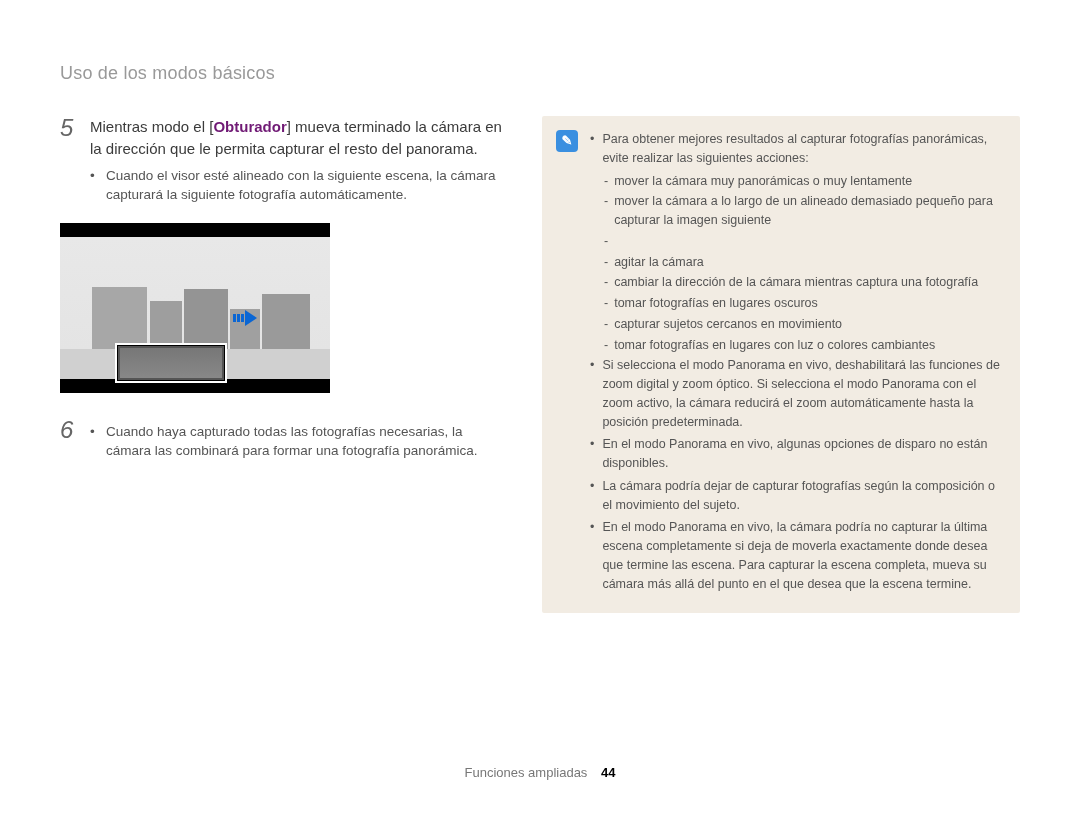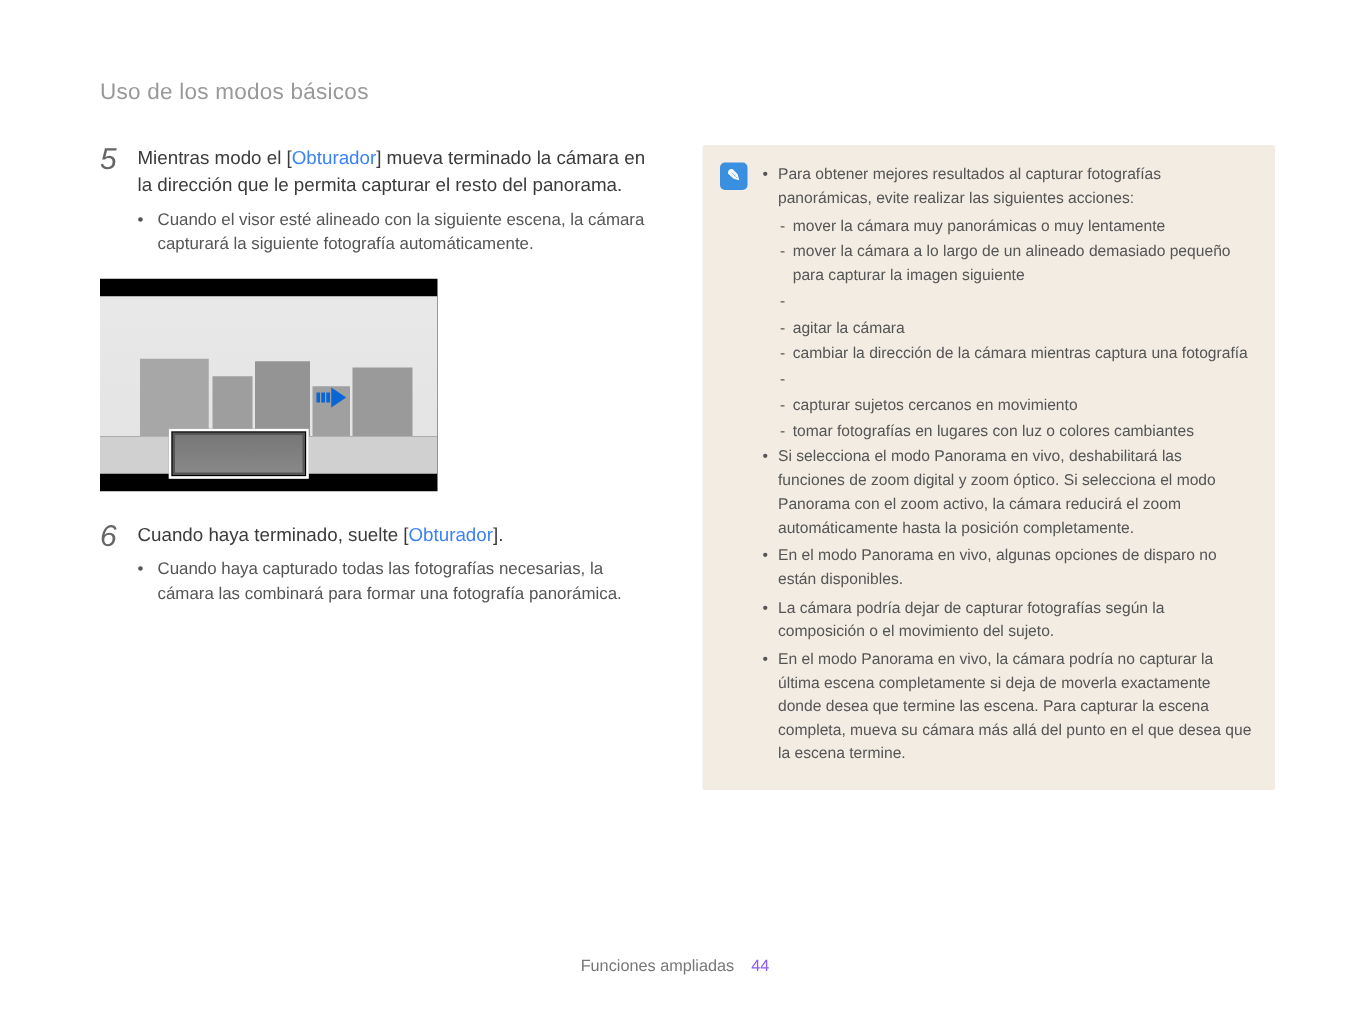--- a/index.html
+++ b/index.html
@@ -11,21 +11,21 @@
     font-family: Arial, Helvetica, sans-serif;
     color: #3b3b3b;
     font-size: 14px;
     line-height: 1.45;
   }
   .page {
     position: relative;
     width: 1080px;
     height: 815px;
     box-sizing: border-box;
-    padding: 60px 60px 40px 80px;
+    padding: 60px 60px 40px 60px;
   }
   .breadcrumb {
     font-size: 18px;
     font-weight: 300;
     color: #999;
     letter-spacing: 0.2px;
     margin-bottom: 30px;
   }
   .columns {
     display: flex;
@@ -152,24 +152,25 @@
     margin-bottom: 2px;
   }
   .footer {
     position: absolute;
     left: 0; right: 0; bottom: 32px;
     text-align: center;
     font-size: 13px;
     color: #777;
   }
   .footer .pnum {
-    color: #8b5cf6;
+    color: #000000;
     margin-left: 10px;
-  }
-  b { font-weight: normal; color:#3b82f6;margin-top:15px; }
+    font-weight: bold;
+  }
+  b { font-weight: bold; color:#701a75;margin-top:15px; }
 </style>
 </head>
 <body>
 
 <div class="page">
 
   <div class="breadcrumb">Uso de los modos básicos</div>
 
   <div class="columns">
 
@@ -206,23 +207,20 @@
             <rect x="4" y="6" width="3" height="8" fill="#0a66d4"></rect>
             <rect x="8" y="6" width="3" height="8" fill="#0a66d4"></rect>
             <polygon points="12,2 24,10 12,18" fill="#0a66d4"></polygon>
           </svg>
         </div>
       </div>
 
       <div class="step">
         <div class="step-num">6</div>
         <div class="step-body">
-          <div class="step-title">
-            <span>Cuando haya terminado, suelte [</span><b>Obturador</b><span>].</span>
-          </div>
           <div class="sub-bullet">
             <span class="dot">•</span>
             <span>Cuando haya capturado todas las fotografías necesarias, la cámara las combinará para formar una fotografía panorámica.</span>
           </div>
         </div>
       </div>
 
     </div>
 
     <div class="col-right">
@@ -249,33 +247,34 @@
           <div class="dash-row">
               <span>-</span>
               <span>agitar la cámara</span>
             </div>
           <div class="dash-row">
               <span>-</span>
               <span>cambiar la dirección de la cámara mientras captura una fotografía</span>
             </div>
           <div class="dash-row">
               <span>-</span>
+              <span>tomar fotografías en lugares oscuros</span>
             </div>
           <div class="dash-row">
               <span>-</span>
               <span>capturar sujetos cercanos en movimiento</span>
             </div>
           <div class="dash-row">
               <span>-</span>
               <span>tomar fotografías en lugares con luz o colores cambiantes</span>
             </div>
 
           <div class="bullet-row">
               <span>•</span>
-              <span>Si selecciona el modo Panorama en vivo, deshabilitará las funciones de zoom digital y zoom óptico. Si selecciona el modo Panorama con el zoom activo, la cámara reducirá el zoom automáticamente hasta la posición completamente.</span>
+              <span>Si selecciona el modo Panorama en vivo, deshabilitará las funciones de zoom digital y zoom óptico. Si selecciona el modo Panorama con el zoom activo, la cámara reducirá el zoom automáticamente hasta la posición predeterminada.</span>
             </div>
           <div class="bullet-row">
               <span>•</span>
               <span>En el modo Panorama en vivo, algunas opciones de disparo no están disponibles.</span>
             </div>
           <div class="bullet-row">
               <span>•</span>
               <span>La cámara podría dejar de capturar fotografías según la composición o el movimiento del sujeto.</span>
             </div>
           <div class="bullet-row">

